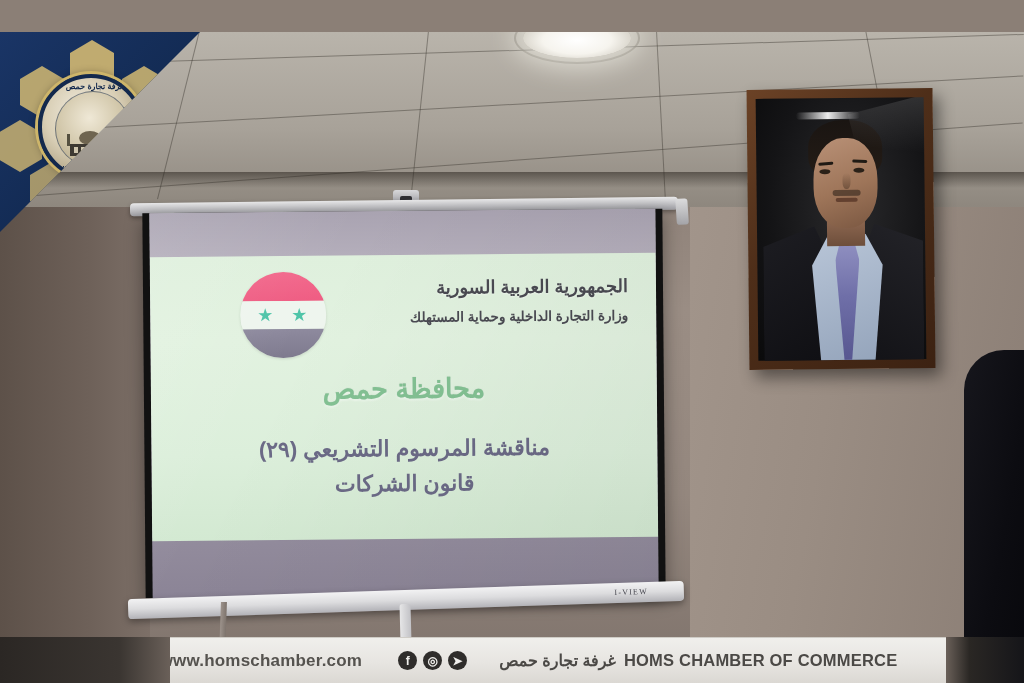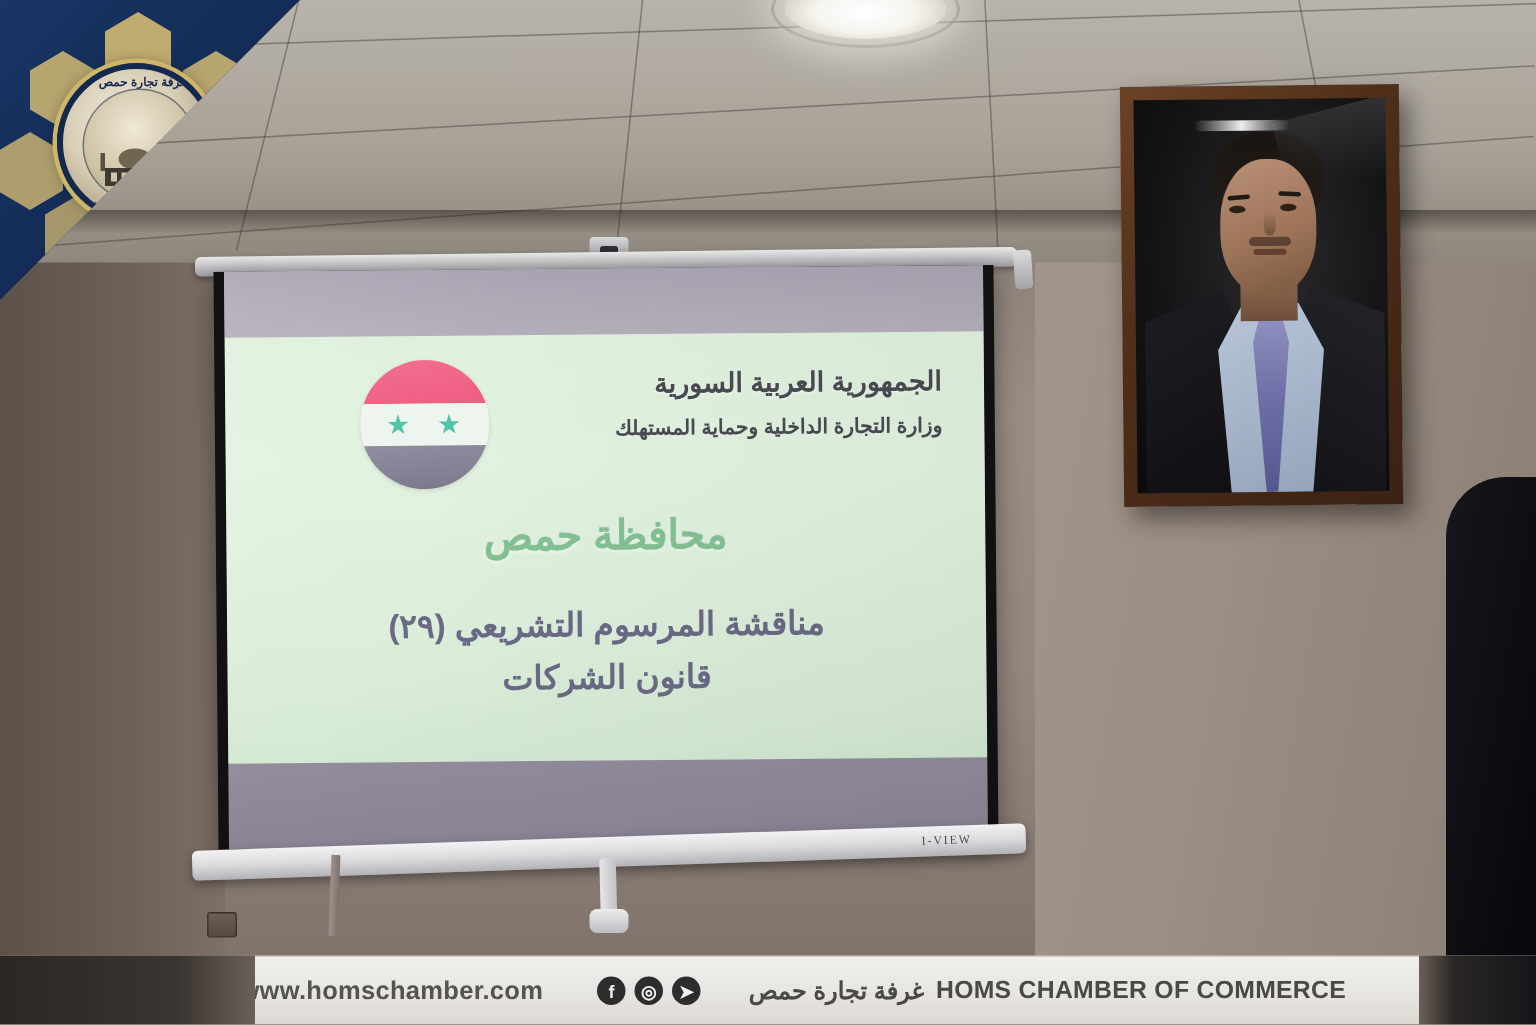--- a/index.html
+++ b/index.html
@@ -2,21 +2,21 @@
 <html><head>
 <meta charset="utf-8">
 <style>
   * { box-sizing: border-box; margin: 0; padding: 0; }
   body {
     width: 1024px; height: 683px;
     font-family: "Liberation Sans", sans-serif;
     overflow: hidden; position: relative;
     background: #8b7f76;
   }
-  .stage { position: absolute; inset: 0; overflow: hidden; }
+  .stage { position: absolute; inset: 0; overflow: hidden; margin-top: 32px; }
 
   
   .wall {
     position: absolute; left: 0; top: 0; width: 1024px; height: 660px;
     background: linear-gradient(180deg,#6f6257 0%, #8d8077 22%, #9a8d84 42%, #94877e 70%, #7d716a 100%);
   }
   .wall-right {
     position: absolute; left: 690px; top: 0; width: 334px; height: 660px;
     background: linear-gradient(100deg,#a3968c 0%, #9a8d83 45%, #8a7d74 100%);
   }

